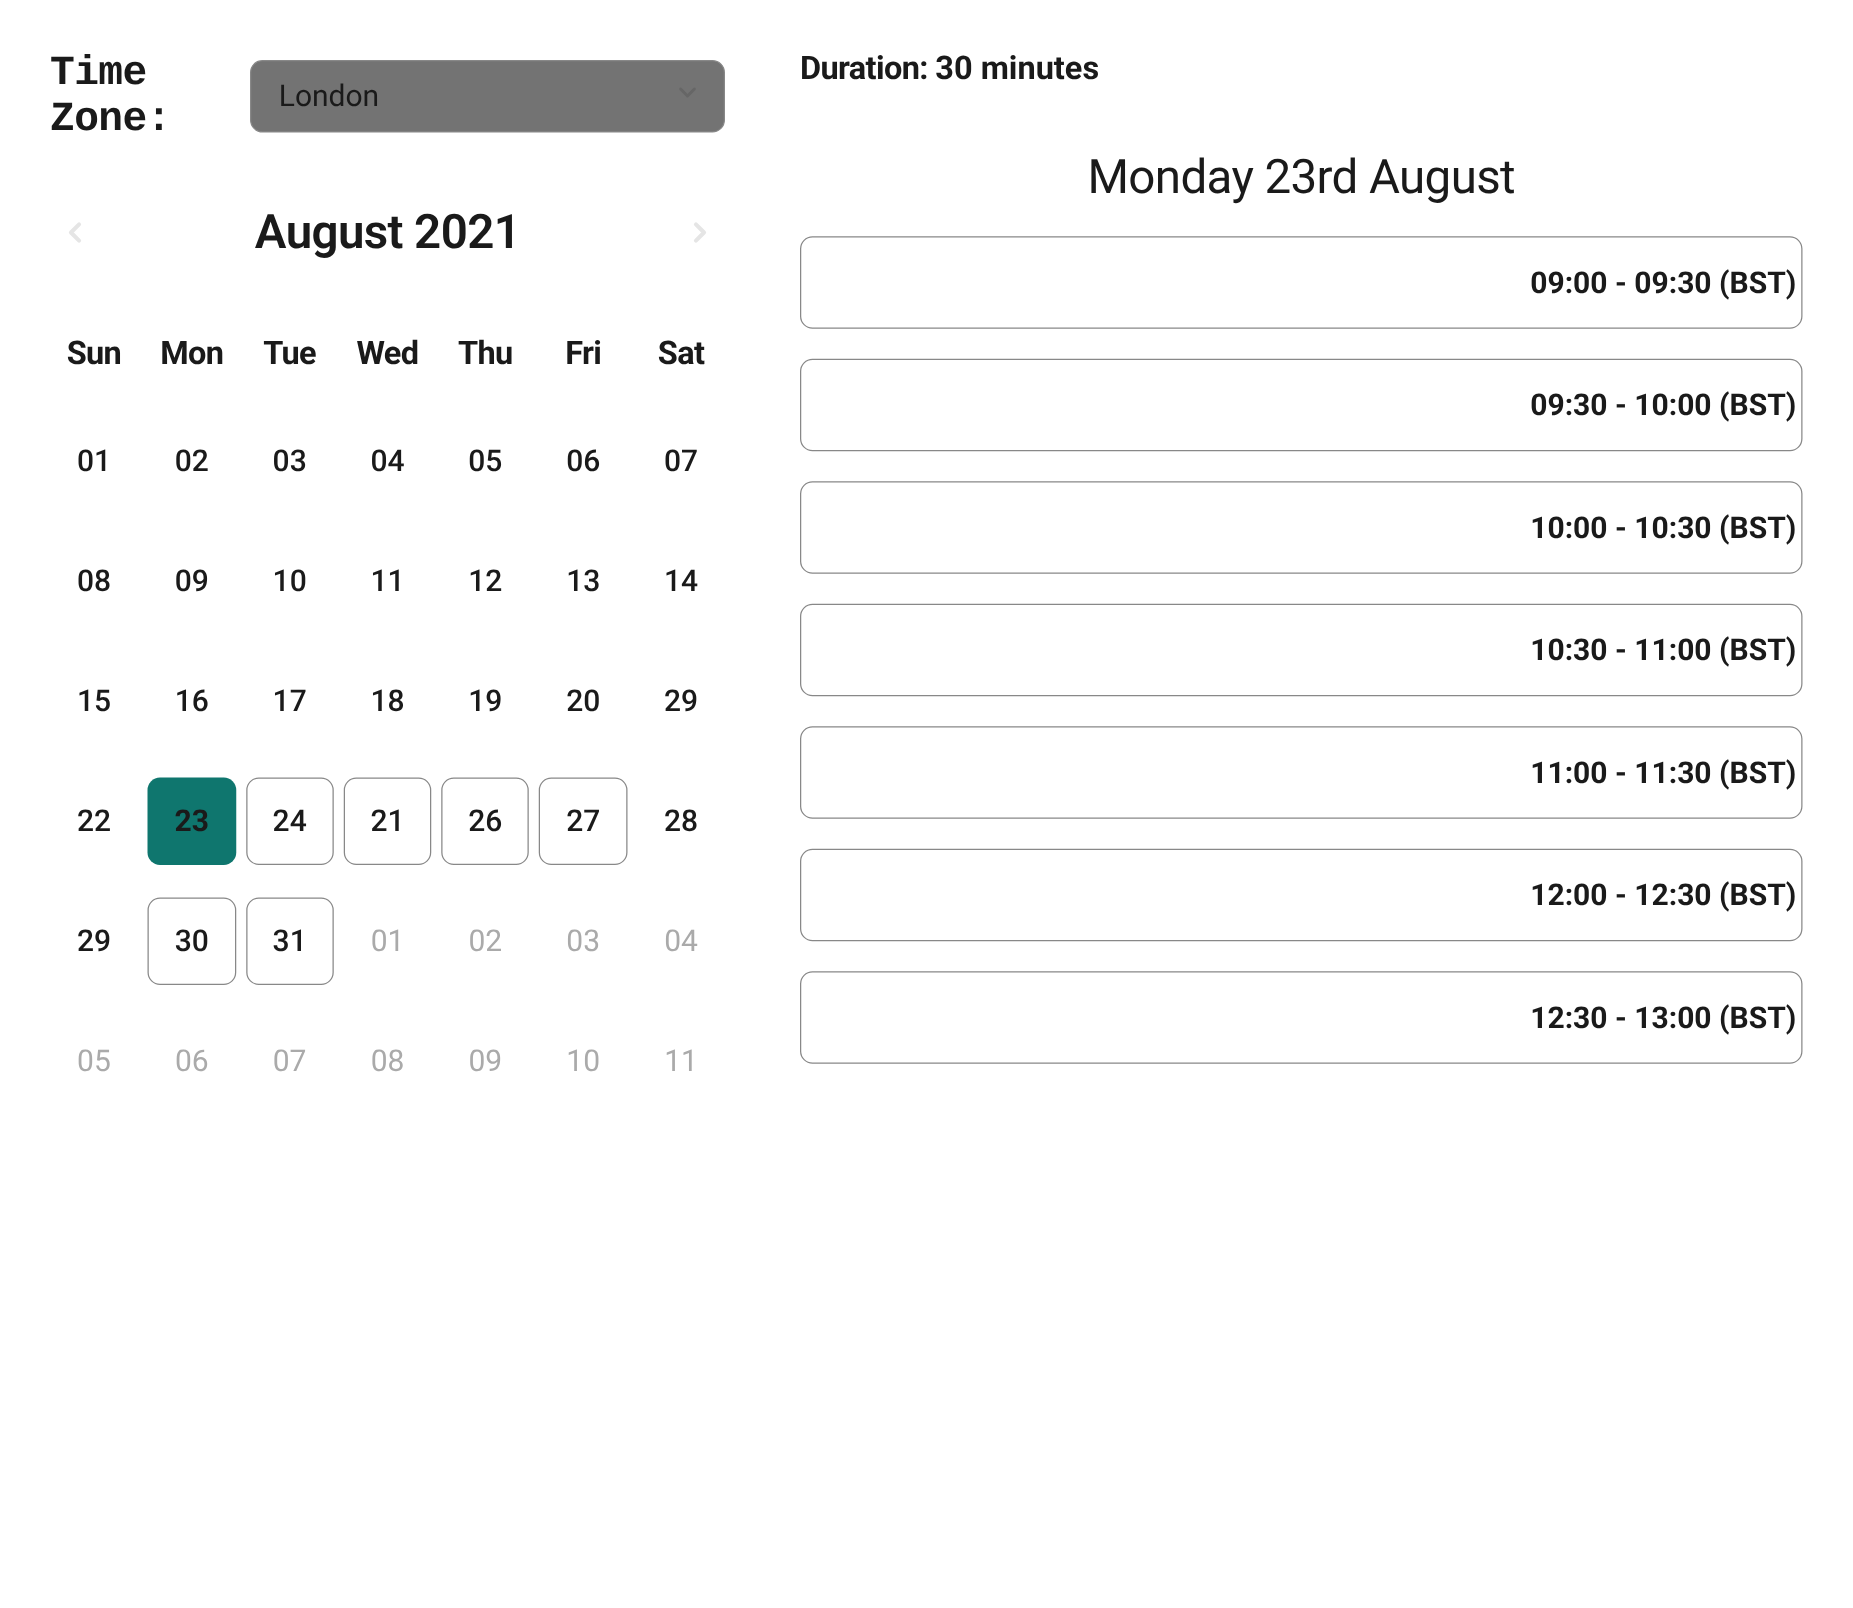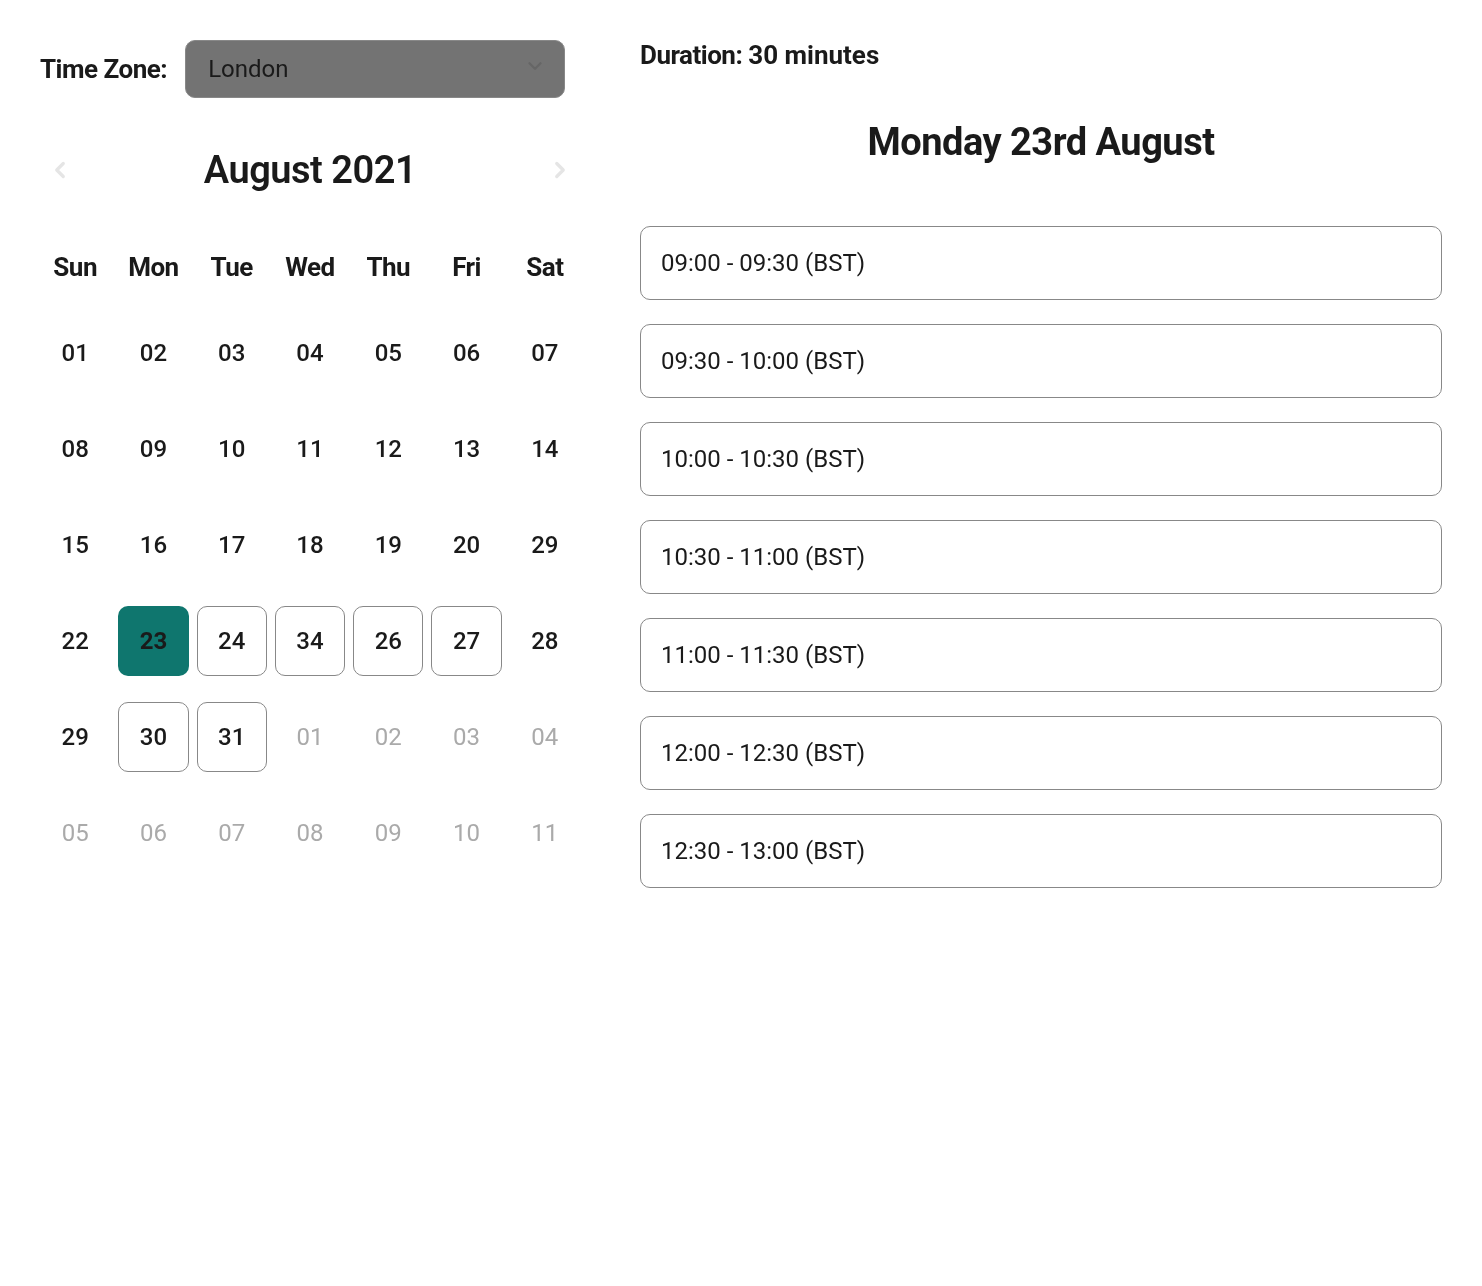--- a/index.html
+++ b/index.html
@@ -24,23 +24,24 @@
     .right-panel {
       flex: 1;
     }
     .header-row {
       display: flex;
       align-items: center;
       margin-bottom: 50px;
     }
     .tz-label {
       font-weight: 700;
-      font-size: 26px;
+      font-size: 33px;
       margin-right: 18px;
       letter-spacing: -0.5px;
+      font-family: Liberation Mono, monospace;
     }
     .tz-select {
       position: relative;
       border: 1.5px solid #888;
       border-radius: 10px;
       padding: 14px 50px 14px 22px;
       font-size: 24px;
       min-width: 380px;
       background: #737373;
       cursor: pointer;
@@ -76,23 +77,23 @@
       width: 40px;
       height: 40px;
       display: flex;
       align-items: center;
       justify-content: center;
       cursor: pointer;
       color: #e5e5e5;
     }
     .day-header-title {
       font-size: 38px;
-      font-weight: 700;
+      font-weight: 400;
       text-align: center;
-      margin-bottom: 62px;
+      margin-bottom: 25px;
       letter-spacing: -0.5px;
     }
     .calendar-grid {
       display: grid;
       grid-template-columns: repeat(7, 1fr);
       gap: 8px;
       text-align: center;
     }
     .dow-header {
       font-size: 26px;
@@ -125,26 +126,27 @@
       border: none;
     }
     .slot-list {
       display: flex;
       flex-direction: column;
       gap: 24px;
     }
     .slot-button {
       border: 1.5px solid #888;
       border-radius: 10px;
-      padding: 22px 20px;
+      padding: 22px 4px;
       font-size: 24px;
-      text-align: left;
+      text-align: right;
       background: #fff;
       cursor: pointer;
       width: 100%;
+      font-weight: bold;
     }
   </style>
 </head>
 <body>
 
 <div class="container">
   <div class="left-panel">
     <div class="header-row">
       <span class="tz-label">Time Zone:</span>
       <div class="tz-select">
@@ -196,21 +198,21 @@
         <div class="day-cell">15</div>
         <div class="day-cell">16</div>
         <div class="day-cell">17</div>
         <div class="day-cell">18</div>
         <div class="day-cell">19</div>
         <div class="day-cell">20</div>
         <div class="day-cell">29</div>
         <div class="day-cell">22</div>
         <div class="day-cell selected">23</div>
         <div class="day-cell available">24</div>
-        <div class="day-cell available">34</div>
+        <div class="day-cell available">21</div>
         <div class="day-cell available">26</div>
         <div class="day-cell available">27</div>
         <div class="day-cell">28</div>
         <div class="day-cell">29</div>
         <div class="day-cell available">30</div>
         <div class="day-cell available">31</div>
         <div class="day-cell other-month">01</div>
         <div class="day-cell other-month">02</div>
         <div class="day-cell other-month">03</div>
         <div class="day-cell other-month">04</div>

